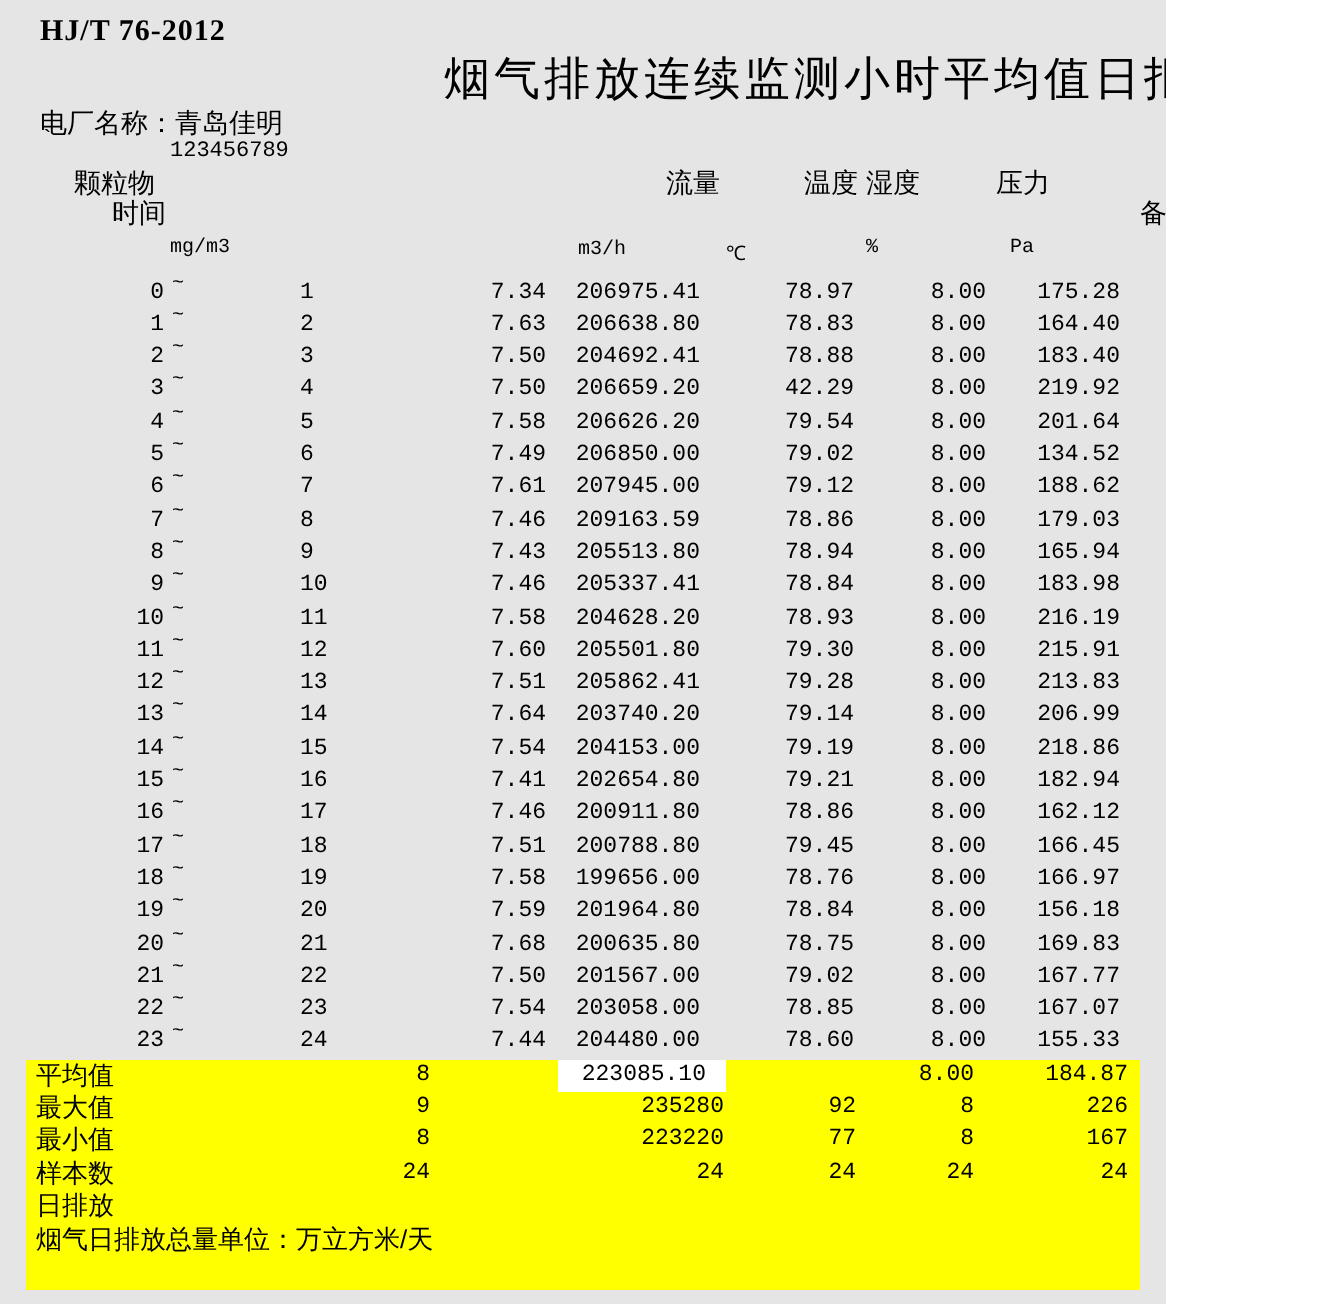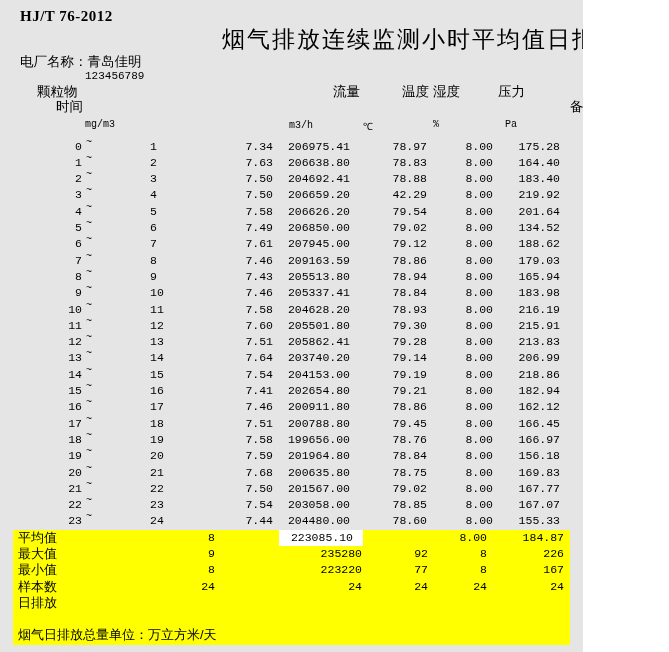--- a/index.html
+++ b/index.html
@@ -50,21 +50,21 @@
   .s-temp{left:368px;width:60px;}
   .s-hum{left:427px;width:60px;}
   .s-press{left:500px;width:64px;font-family:Liberation Mono, monospace;}
   .avg-flow-box{left:279px;width:84px;padding-right:10px;box-sizing:border-box;}
   .r-avg{top:530px;}
   .r-max{top:546px;}
   .r-min{top:562px;}
   .r-samples{top:579px;}
   .r-daily{top:595px;}
   .r-total{top:611px;}
-  .r-unitnote{top:627px;}
+  .r-unitnote{top:612px;}
 </style>
 </head>
 <body>
 
 <div class="page">
 
   <div class="abs standard">HJ/T 76-2012</div>
   <div class="abs title cjk">烟气排放连续监测小时平均值日报表</div>
 
   <div class="abs plant cjk"><span>电厂名称：</span><span>青岛佳明</span></div>

